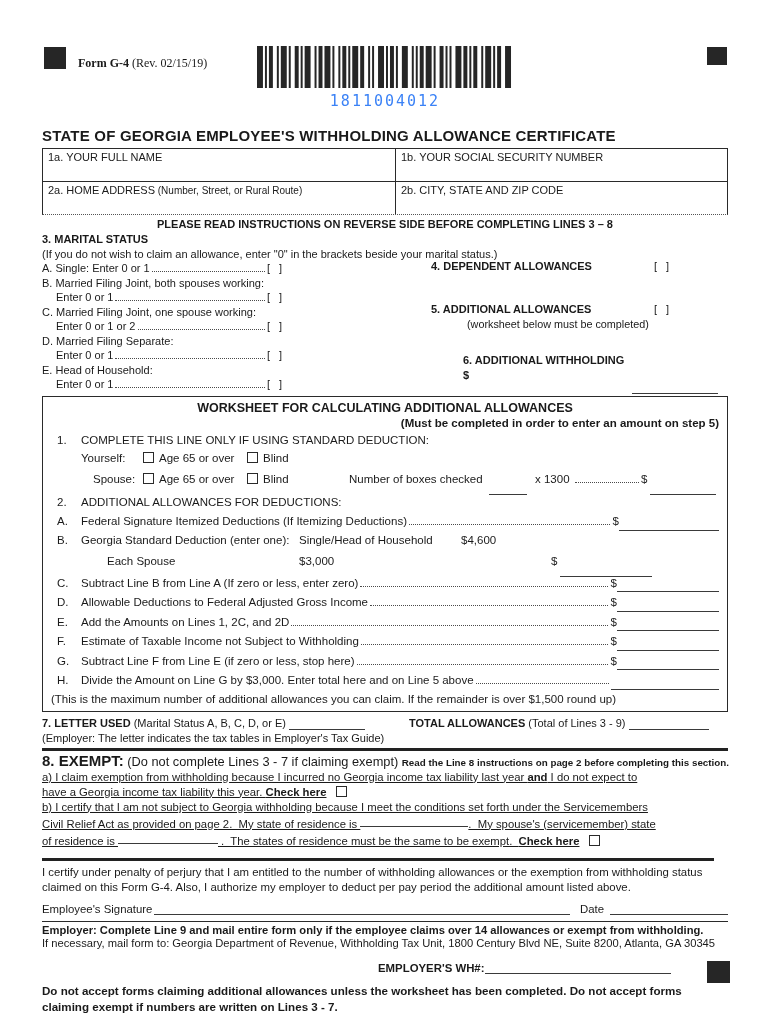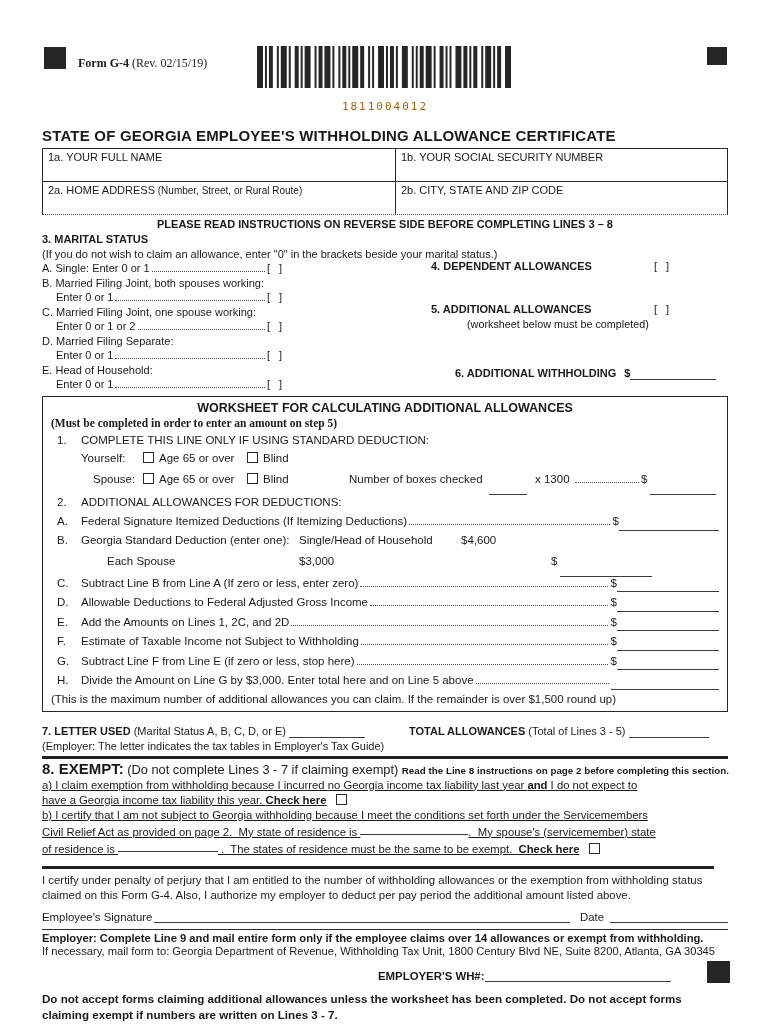--- a/index.html
+++ b/index.html
@@ -10,21 +10,21 @@
   }
   .reg { position:absolute; background:#262626; }
   .reg.tl { left:44px; top:47px; width:22px; height:22px; }
   .reg.tr { left:707px; top:47px; width:20px; height:18px; }
   .reg.br { left:707px; top:961px; width:23px; height:22px; }
 
   .form-id { position:absolute; left:78px; top:56px; font-family:"Liberation Serif", serif; font-size:12px; }
   .form-id b { font-weight:bold; }
 
   .barcode-wrap { position:absolute; left:50%; top:46px; transform:translateX(-50%); width:260px; text-align:center; }
-  .barcode-num { font-family:"DejaVu Sans Mono", monospace; font-size:11px; letter-spacing:2px; color:#a16207; margin-top:8px; }
+  .barcode-num { font-family:"DejaVu Sans Mono", monospace; font-size:15px; letter-spacing:2px; color:#3b82f6; margin-top:0px; }
 
   .content { position:absolute; left:42px; top:0; width:686px; }
 
   .title { margin-top:127px; text-align:left; font-weight:bold; font-size:15px; letter-spacing:0.2px; }
 
   .id-table { margin-top:4px; border:1.4px solid #2a2a2a; border-bottom:1.4px dotted #555; }
   .id-row { display:flex; height:32px; }
   .id-row.first { border-bottom:1.2px solid #2a2a2a; }
   .id-cell { padding:2px 5px; font-size:11px; box-sizing:border-box; }
   .id-cell.left { width:353px; border-right:1.2px solid #2a2a2a; }
@@ -40,30 +40,30 @@
   .leader { flex:1; border-bottom:1.2px dotted #4a4a4a; margin:0 2px 3px 2px; min-width:8px; }
   .bracket { white-space:pre; }
   .bracket .gap { display:inline-block; width:9px; }
   .rcol-item { position:absolute; left:389px; width:238px; display:flex; justify-content:space-between; font-weight:bold; }
   .rcol-note { position:absolute; left:425px; font-size:10.8px; }
   .rcol-w { position:absolute; left:413px; width:263px; display:flex; align-items:baseline; font-weight:bold; }
   .blank { display:inline-block; border-bottom:1.1px solid #3a3a3a; height:11px; align-self:flex-end; margin-bottom:1px; }
 
   .ws { margin-top:4px; border:1.7px solid #2a2a2a; padding:4px 8px 3px 8px; font-size:11.5px; }
   .ws-title { text-align:center; font-weight:bold; font-size:12.5px; line-height:15px; }
-  .ws-sub { text-align:left; font-weight:bold; font-size:11.5px; line-height:14px;font-family:Liberation Serif, serif; }
+  .ws-sub { text-align:right; font-weight:bold; font-size:11.5px; line-height:14px; }
   .ws-row { display:flex; align-items:baseline; line-height:19.5px; height:19.5px; }
   .ws-num { width:24px; padding-left:6px; flex:none; }
   .ws-line { position:relative; height:21px; }
   .pos { position:absolute; top:2px; white-space:nowrap; }
   .checkbox { display:inline-block; width:9px; height:9px; border:1.4px solid #2a2a2a; vertical-align:-1px; margin-right:5px; }
   .ws-footer { line-height:17px; font-size:11.5px; }
   .dollar { margin-left:1px; }
 
-  .line7 { margin-top:12px; font-size:11px; line-height:15px; }
+  .line7 { margin-top:4px; font-size:11px; line-height:15px; }
   .line7-row { display:flex; align-items:baseline; }
   .b { font-weight:bold; }
   .thickrule { border-top:3px solid #222; margin-top:2px; }
 
   .sec8 { font-size:11.3px; line-height:15px; margin-top:2px; }
   .sec8-head { display:flex; align-items:baseline; white-space:nowrap; }
   .sec8-head .h1 { font-weight:bold; font-size:15px; }
   .sec8-head .h2 { font-size:12.8px; }
   .sec8-head .h3 { font-weight:bold; font-size:9.8px; }
   .s8line { white-space:nowrap;text-decoration:underline; }
@@ -190,21 +190,21 @@
 
       <div class="rcol-item" style="top:27px;">
         <span>4. DEPENDENT ALLOWANCES</span>
         <span class="bracket" style="font-weight:normal;"><span>[</span><span class="gap"></span><span>]</span></span>
       </div>
       <div class="rcol-item" style="top:70px;">
         <span>5. ADDITIONAL ALLOWANCES</span>
         <span class="bracket" style="font-weight:normal;"><span>[</span><span class="gap"></span><span>]</span></span>
       </div>
       <div class="rcol-note" style="top:85px;">(worksheet below must be completed)</div>
-      <div class="rcol-w" style="top:134px;">
+      <div class="rcol-w" style="top:121px;flex-direction:column;">
         <span>6. ADDITIONAL WITHHOLDING</span>
         <span class="dollar" style="margin-left:8px;">$</span>
         <span class="blank" style="width:86px;"></span>
       </div>
     </div>
 
     <div class="ws">
       <div class="ws-title">WORKSHEET FOR CALCULATING ADDITIONAL ALLOWANCES</div>
       <div class="ws-sub">(Must be completed in order to enter an amount on step 5)</div>
 
@@ -302,21 +302,21 @@
       <div class="ws-footer">(This is the maximum number of additional allowances you can claim. If the remainder is over $1,500 round up)</div>
     </div>
 
     <div class="line7">
       <div class="line7-row">
         <span class="b">7. LETTER USED</span>
         <span style="white-space:pre;"> (Marital Status A, B, C, D, or E) </span>
         <span class="blank" style="width:76px;"></span>
         <span style="width:44px;"></span>
         <span class="b">TOTAL ALLOWANCES</span>
-        <span style="white-space:pre;"> (Total of Lines 3 - 5) </span>
+        <span style="white-space:pre;"> (Total of Lines 3 - 9) </span>
         <span class="blank" style="width:80px;"></span>
       </div>
       <div>(Employer: The letter indicates the tax tables in Employer's Tax Guide)</div>
     </div>
 
     <div class="thickrule"></div>
 
     <div class="sec8">
       <div class="sec8-head">
         <span class="h1">8. EXEMPT:</span>

